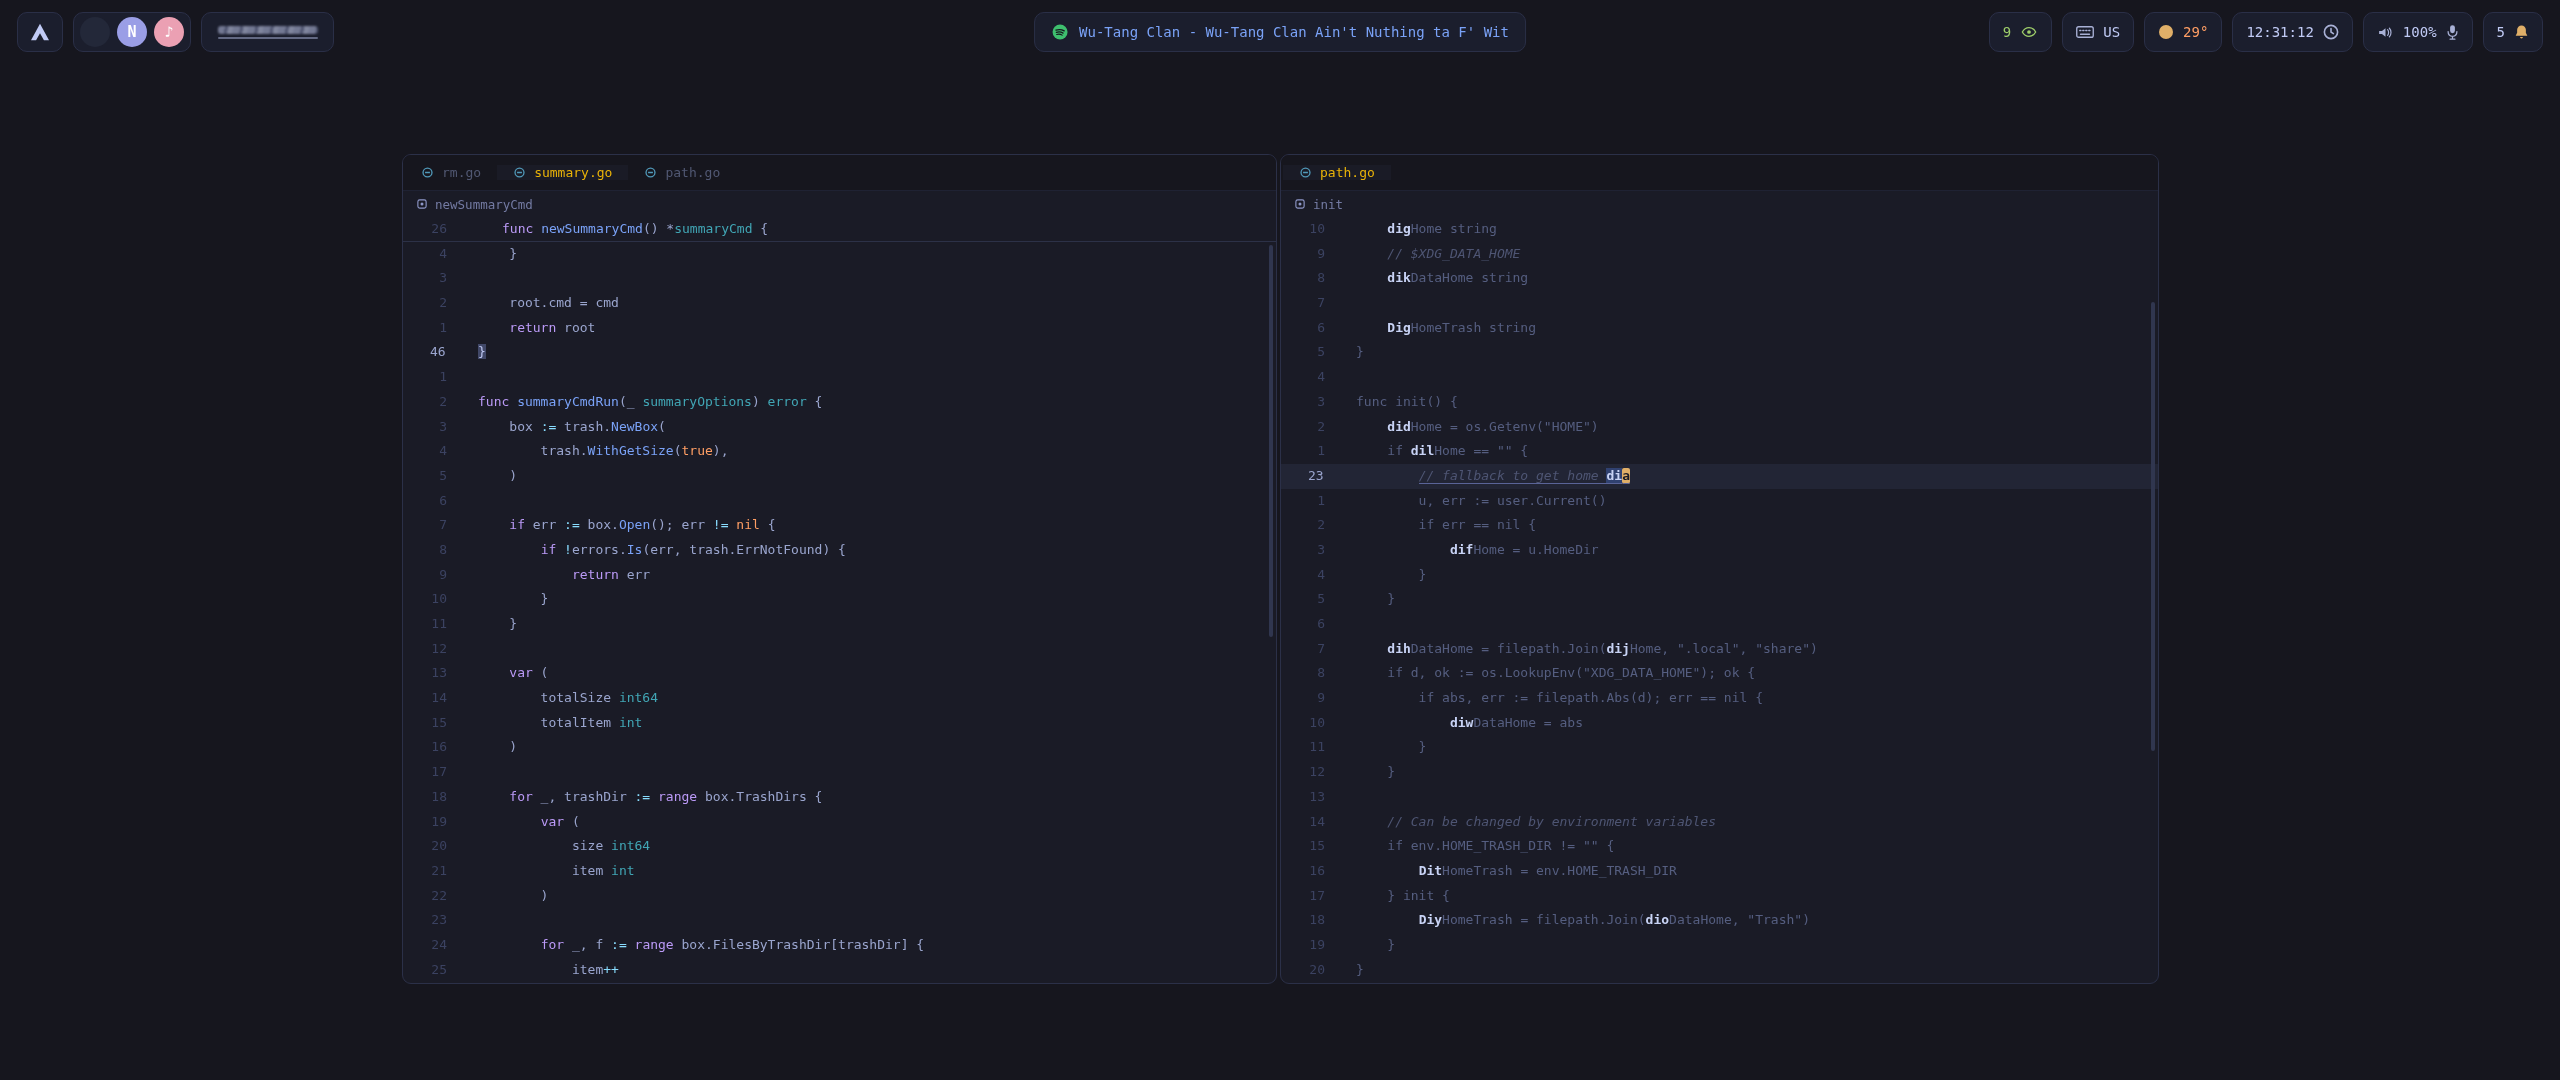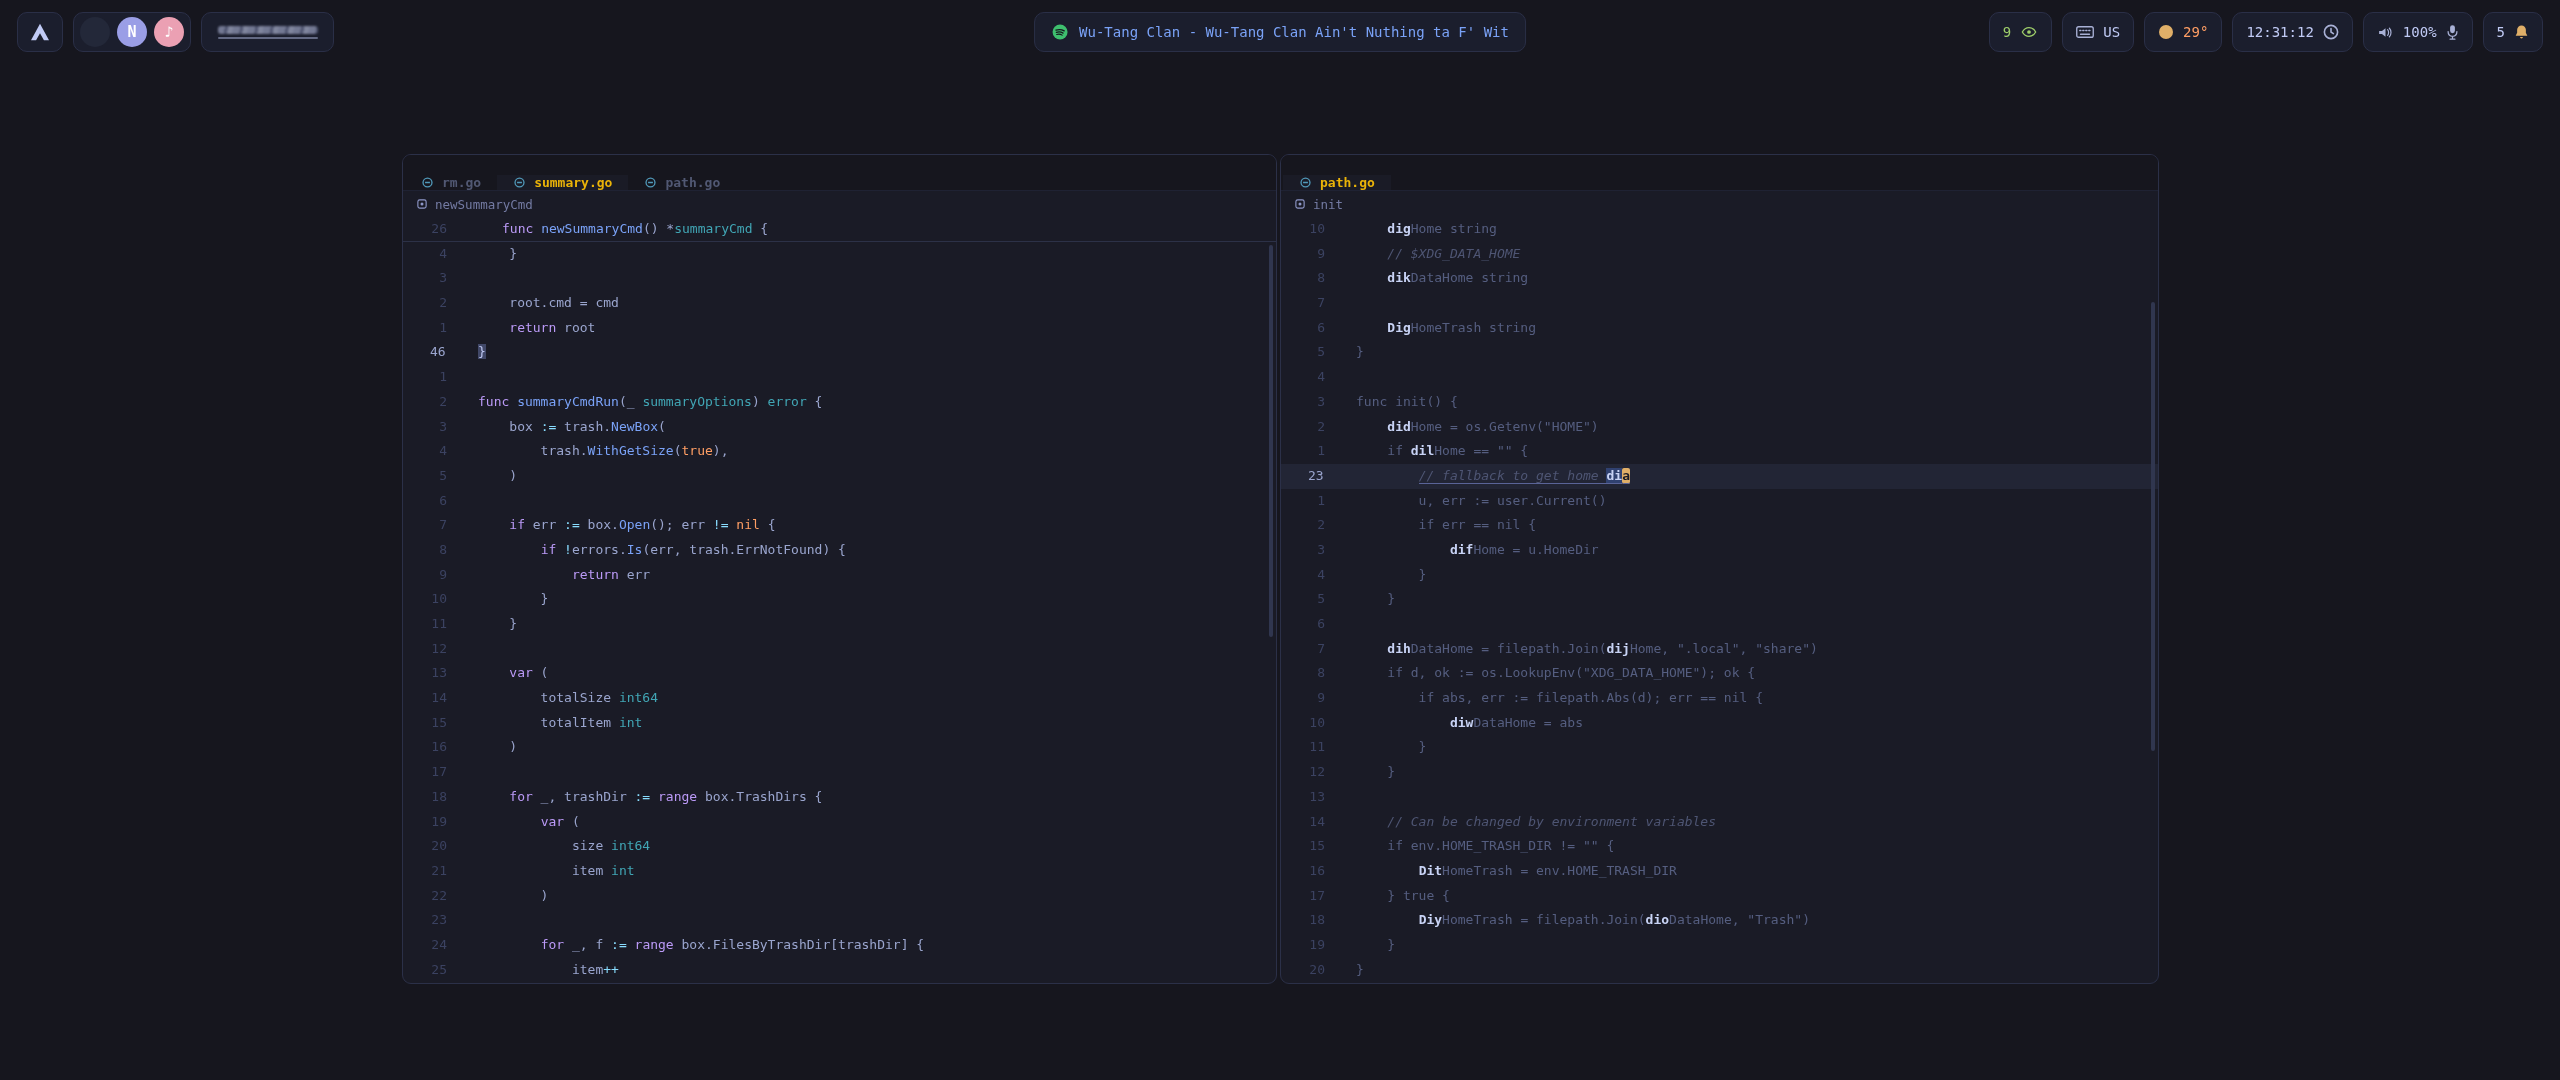--- a/index.html
+++ b/index.html
@@ -37,22 +37,22 @@
   .icn svg { display:block; }
 
   
   .editors { position:absolute; left:402px; top:154px; width:1757px; height:830px;
              display:flex; gap:3px; }
   .pane { position:relative; background:#1a1b26; border:1px solid #2b3048; border-radius:9px;
           overflow:hidden; display:flex; flex-direction:column; }
   .pane-left { flex:0 0 875px; }
   .pane-right { flex:1; }
 
-  .tabbar { flex:0 0 36px; height:36px; background:#16161e; display:flex; align-items:flex-end;
-            padding-left:2px; border-bottom:1px solid #1f2233;font-weight:bold; }
+  .tabbar { flex:0 0 36px; height:36px; background:#16161e; display:flex; align-items:center;
+            padding-left:2px; border-bottom:1px solid #1f2233; }
   .tab { display:flex; align-items:center; gap:8px; padding:0 16px; font-size:13px;
          color:#515873; cursor:pointer; white-space:nowrap; }
   .tab.active { background:#1a1b26; color:#eab308; }
 
   .breadcrumb { flex:0 0 26px; height:26px; display:flex; align-items:center; gap:7px;
                 padding:0 13px; font-size:12.5px; color:#737aa2; }
 
   .codearea { flex:1; overflow:hidden; position:relative; }
   .row { display:flex; height:24.7px; line-height:24.7px; font-size:13px; white-space:pre; }
   .row.sticky { border-bottom:1px solid #2c3147;gap:24px; }
@@ -303,21 +303,21 @@
         <div class="row"><span class="ln">7</span><span class="ct"><span class="sg-t">    </span><span class="sg-lbl">dih</span><span class="sg-t">DataHome = filepath.Join(</span><span class="sg-lbl">dij</span><span class="sg-t">Home, ".local", "share")</span></span></div>
         <div class="row"><span class="ln">8</span><span class="ct"><span class="sg-t">    if d, ok := os.LookupEnv("XDG_DATA_HOME"); ok {</span></span></div>
         <div class="row"><span class="ln">9</span><span class="ct"><span class="sg-t">        if abs, err := filepath.Abs(d); err == nil {</span></span></div>
         <div class="row"><span class="ln">10</span><span class="ct"><span class="sg-t">            </span><span class="sg-lbl">diw</span><span class="sg-t">DataHome = abs</span></span></div>
         <div class="row"><span class="ln">11</span><span class="ct"><span class="sg-t">        }</span></span></div>
         <div class="row"><span class="ln">12</span><span class="ct"><span class="sg-t">    }</span></span></div>
         <div class="row"><span class="ln">13</span><span class="ct"></span></div>
         <div class="row"><span class="ln">14</span><span class="ct"><span class="sg-com">    // Can be changed by environment variables</span></span></div>
         <div class="row"><span class="ln">15</span><span class="ct"><span class="sg-t">    if env.HOME_TRASH_DIR != "" {</span></span></div>
         <div class="row"><span class="ln">16</span><span class="ct"><span class="sg-t">        </span><span class="sg-lbl">Dit</span><span class="sg-t">HomeTrash = env.HOME_TRASH_DIR</span></span></div>
-        <div class="row"><span class="ln">17</span><span class="ct"><span class="sg-t">    } true {</span></span></div>
+        <div class="row"><span class="ln">17</span><span class="ct"><span class="sg-t">    } init {</span></span></div>
         <div class="row"><span class="ln">18</span><span class="ct"><span class="sg-t">        </span><span class="sg-lbl">Diy</span><span class="sg-t">HomeTrash = filepath.Join(</span><span class="sg-lbl">dio</span><span class="sg-t">DataHome, "Trash")</span></span></div>
         <div class="row"><span class="ln">19</span><span class="ct"><span class="sg-t">    }</span></span></div>
         <div class="row"><span class="ln">20</span><span class="ct"><span class="sg-t">}</span></span></div>
       </div>
     <div class="thumb"></div>
   </section>
 
 </main>
 
 </body></html>

